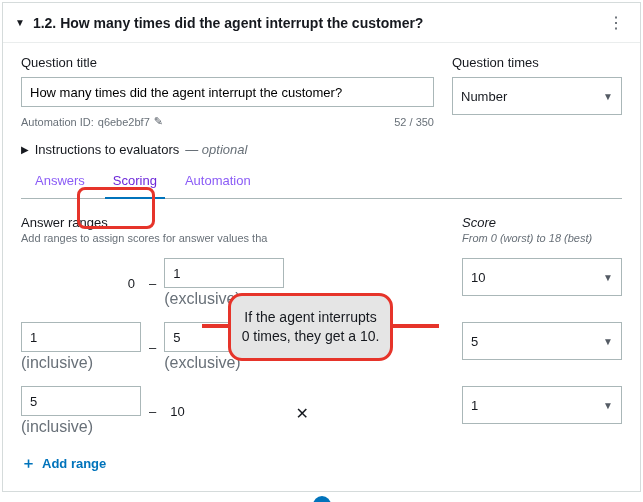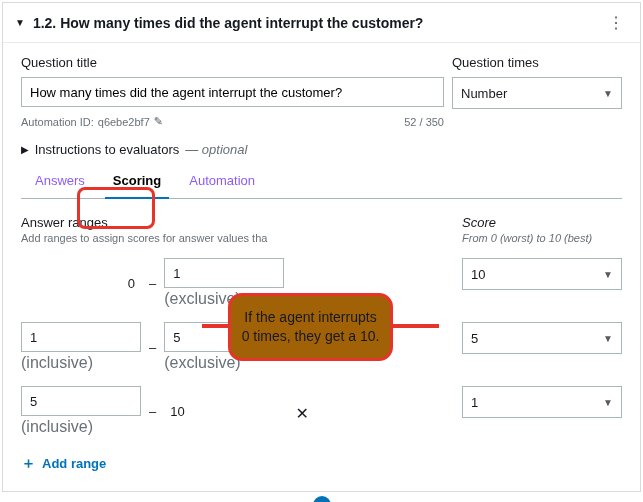--- a/index.html
+++ b/index.html
@@ -3,35 +3,35 @@
   <meta charset="utf-8">
   <style>
     * { box-sizing: border-box; margin: 0; padding: 0; font-family: "Amazon Ember", "Helvetica Neue", Arial, sans-serif; }
     body { background: #fff; color: #16191f; font-size: 13px; width: 643px; }
     .panel { border: 1px solid #d5dbdb; margin: 2px; }
     .panel-header { display: flex; align-items: center; padding: 10px 12px; border-bottom: 1px solid #eaeded; gap: 8px; }
     .disclosure { font-size: 10px; color: #16191f; cursor: pointer; }
     .panel-title { font-weight: 700; font-size: 14px; flex: 1; }
     .kebab { color: #545b64; font-size: 16px; padding: 0 4px; cursor: pointer; }
     .panel-body { padding: 12px 18px 6px; }
-    .row { display: flex; gap: 8px; }
+    .row { display: flex; gap: 18px; }
     .field { display: flex; flex-direction: column; gap: 4px; }
     .field-label { font-size: 13px; color: #16191f; margin-bottom: 3px; }
     .text-input { border: 1px solid #aab7b8; padding: 6px 8px; font-size: 13px; width: 100%; height: 30px; background: #fff; }
-    .select-wrap { border: 1px solid #aab7b8; height: 32px; display: flex; align-items: center; justify-content: space-between; padding: 0 8px; background: #fff; cursor: pointer; }
+    .select-wrap { border: 1px solid #aab7b8; height: 38px; display: flex; align-items: center; justify-content: space-between; padding: 0 8px; background: #fff; cursor: pointer; }
     .caret-down { font-size: 10px; color: #545b64; }
     .meta-row { display: flex; justify-content: space-between; align-items: center; margin-top: 4px; font-size: 11px; color: #687078; }
     .ref-id { display: flex; align-items: center; gap: 4px; }
     .pencil { font-size: 11px; color: #545b64; cursor: pointer; }
     .instructions { margin: 14px 0 8px; display: flex; align-items: center; gap: 6px; cursor: pointer; }
     .tri-right { font-size: 10px; }
     .italic { font-style: italic; color: #687078; }
     .tabs { display: flex; border-bottom: 1px solid #aab7b8; margin-top: 4px; gap: 0; }
     .tab { padding: 8px 14px 10px; font-size: 13px; color: #8b5cf6; cursor: pointer; position: relative; }
-    .tab.active { color: #000000; font-weight: 700; }
+    .tab.active { color: #6d28d9; font-weight: 400; }
     .tab.active::after { content: ""; position: absolute; left: 6px; right: 6px; bottom: -1px; height: 2px; background: #0073bb; }
     .highlight-box { position: absolute; border: 3px solid #e6342a; border-radius: 8px; pointer-events: none; }
     .body-wrap { position: relative; }
     .section-row { display: flex; margin-top: 16px; gap: 32px; }
     .ranges-col { flex: 1; }
     .score-col { width: 160px; font-style: italic; }
     .section-label { font-size: 13px; font-weight: 400; }
     .section-sub { font-size: 11px; color: #687078; margin-top: 2px; }
     .range-row { display: flex; align-items: flex-start; margin-top: 14px; gap: 18px; }
     .range-inputs { flex: 1; display: flex; align-items: center; gap: 6px; }
@@ -39,21 +39,21 @@
     .rng-static { width: 120px; text-align: right; padding-right: 6px; font-size: 13px; height: 30px; display: flex; align-items: center; justify-content: flex-end; }
     .rng-static-left { width: 120px; padding-left: 6px; font-size: 13px; height: 30px; display: flex; align-items: center; }
     .dash { padding: 0 2px; }
     .hint { font-size: 16px; color: #687078; margin-top: 2px; }
     .remove-x { width: 24px; text-align: center; font-size: 16px; color: #16191f; cursor: pointer; align-self: center; margin-top: 4px; }
     .score-select { width: 160px; }
     .add-range { margin: 18px 0 12px; color: #0073bb; font-weight: 700; display: flex; align-items: center; gap: 6px; cursor: pointer; font-size: 13px; }
     .plus { font-size: 15px; font-weight: 700; }
     .add-circle { text-align: center; padding: 2px 0 4px; }
     .add-circle-btn { width: 18px; height: 18px; border-radius: 50%; background: #0073bb; color: #fff; display: inline-flex; align-items: center; justify-content: center; font-size: 13px; font-weight: 700; cursor: pointer; }
-    .callout { position: absolute; left: 225px; top: 250px; width: 165px; background: #a16207; border: 3px solid #e6342a; border-radius: 14px; padding: 12px 10px; text-align: center; font-size: 14px; line-height: 1.35; z-index: 10; }
+    .callout { position: absolute; left: 225px; top: 250px; width: 165px; background: #e5e5e5; border: 3px solid #e6342a; border-radius: 14px; padding: 12px 10px; text-align: center; font-size: 14px; line-height: 1.35; z-index: 10; }
     .callout-connector { position: absolute; height: 4px; background: #e6342a; }
   </style>
 </head>
 <body>
 
 <div class="panel">
   <div class="panel-header">
     <span class="disclosure">▼</span>
     <span class="panel-title">
       <span>1.2.</span>
@@ -99,21 +99,21 @@
     </div>
     <div class="highlight-box" style="left:74px; top:144px; width:78px; height:42px;"></div>
 
     <div class="section-row">
       <div class="ranges-col">
         <div class="section-label">Answer ranges</div>
         <div class="section-sub">Add ranges to assign scores for answer values tha</div>
       </div>
       <div class="score-col">
         <div class="section-label">Score</div>
-        <div class="section-sub">From 0 (worst) to 10 (best)</div>
+        <div class="section-sub">From 0 (worst) to 18 (best)</div>
       </div>
     </div>
 
     <div class="range-row">
       <div class="range-inputs">
         <div style="display:flex;flex-direction:column;">
           <div class="rng-static">0</div>
         </div>
         <span class="dash">–</span>
         <div style="display:flex;flex-direction:column;">

